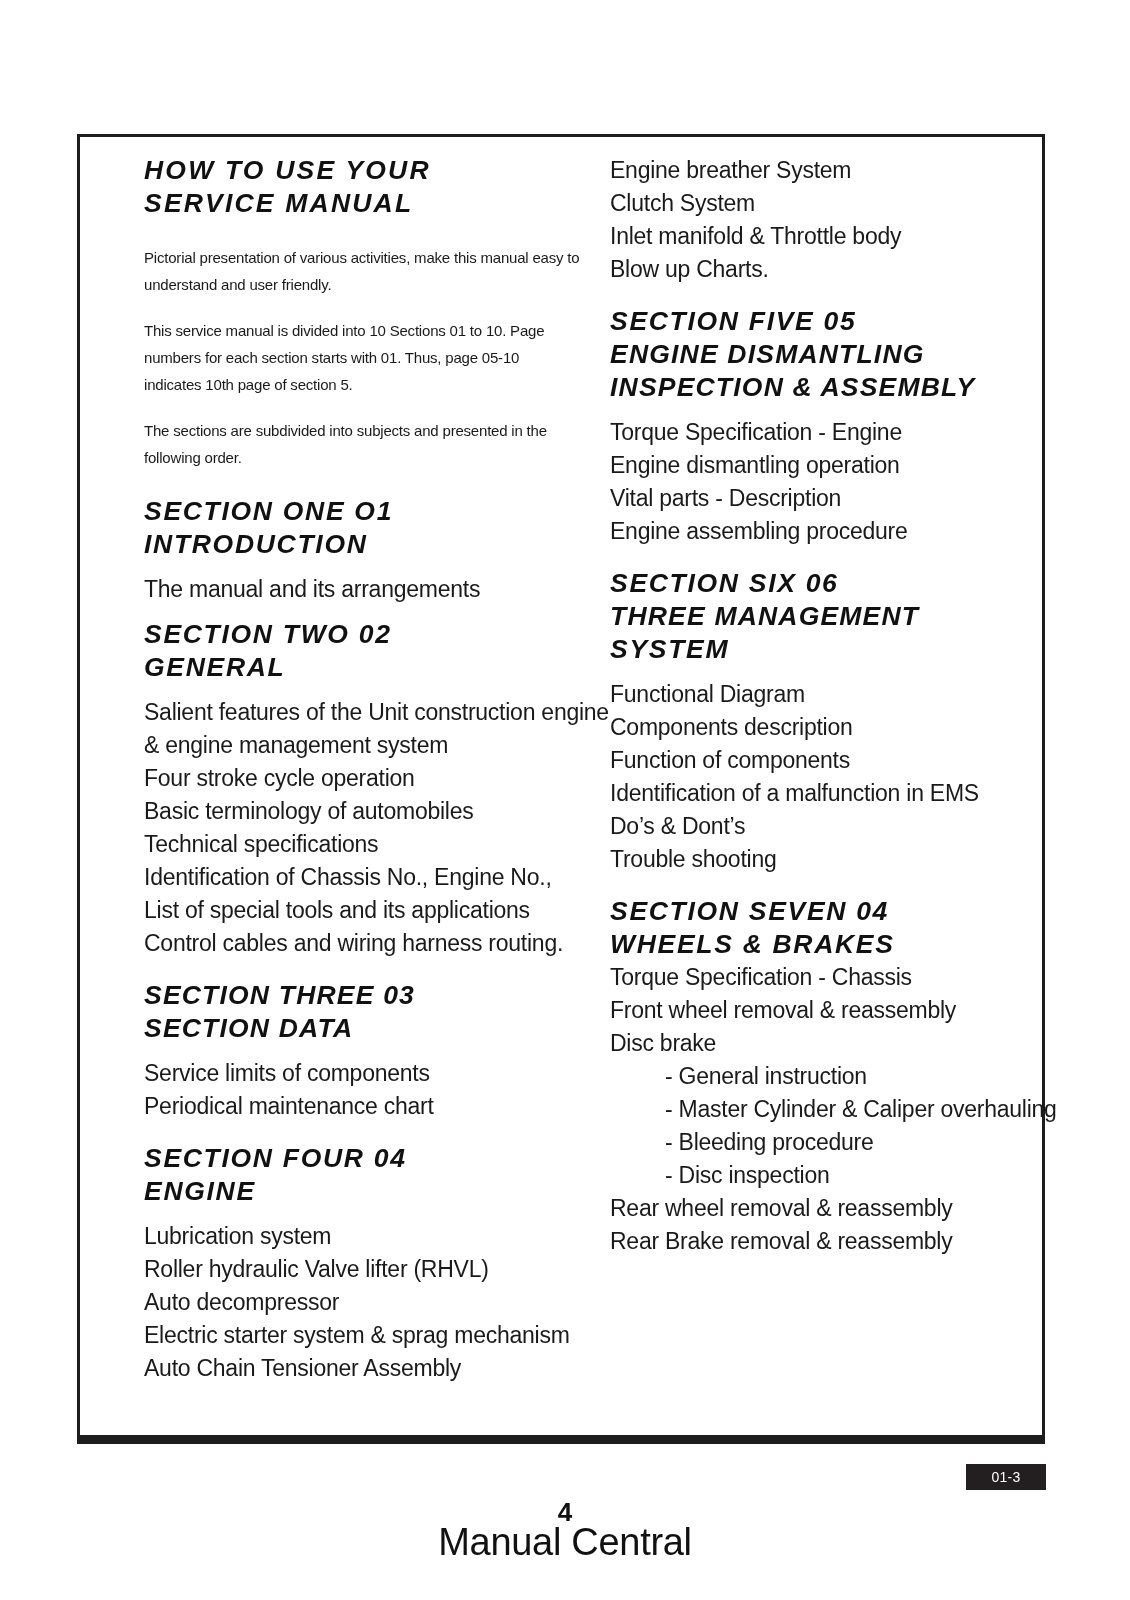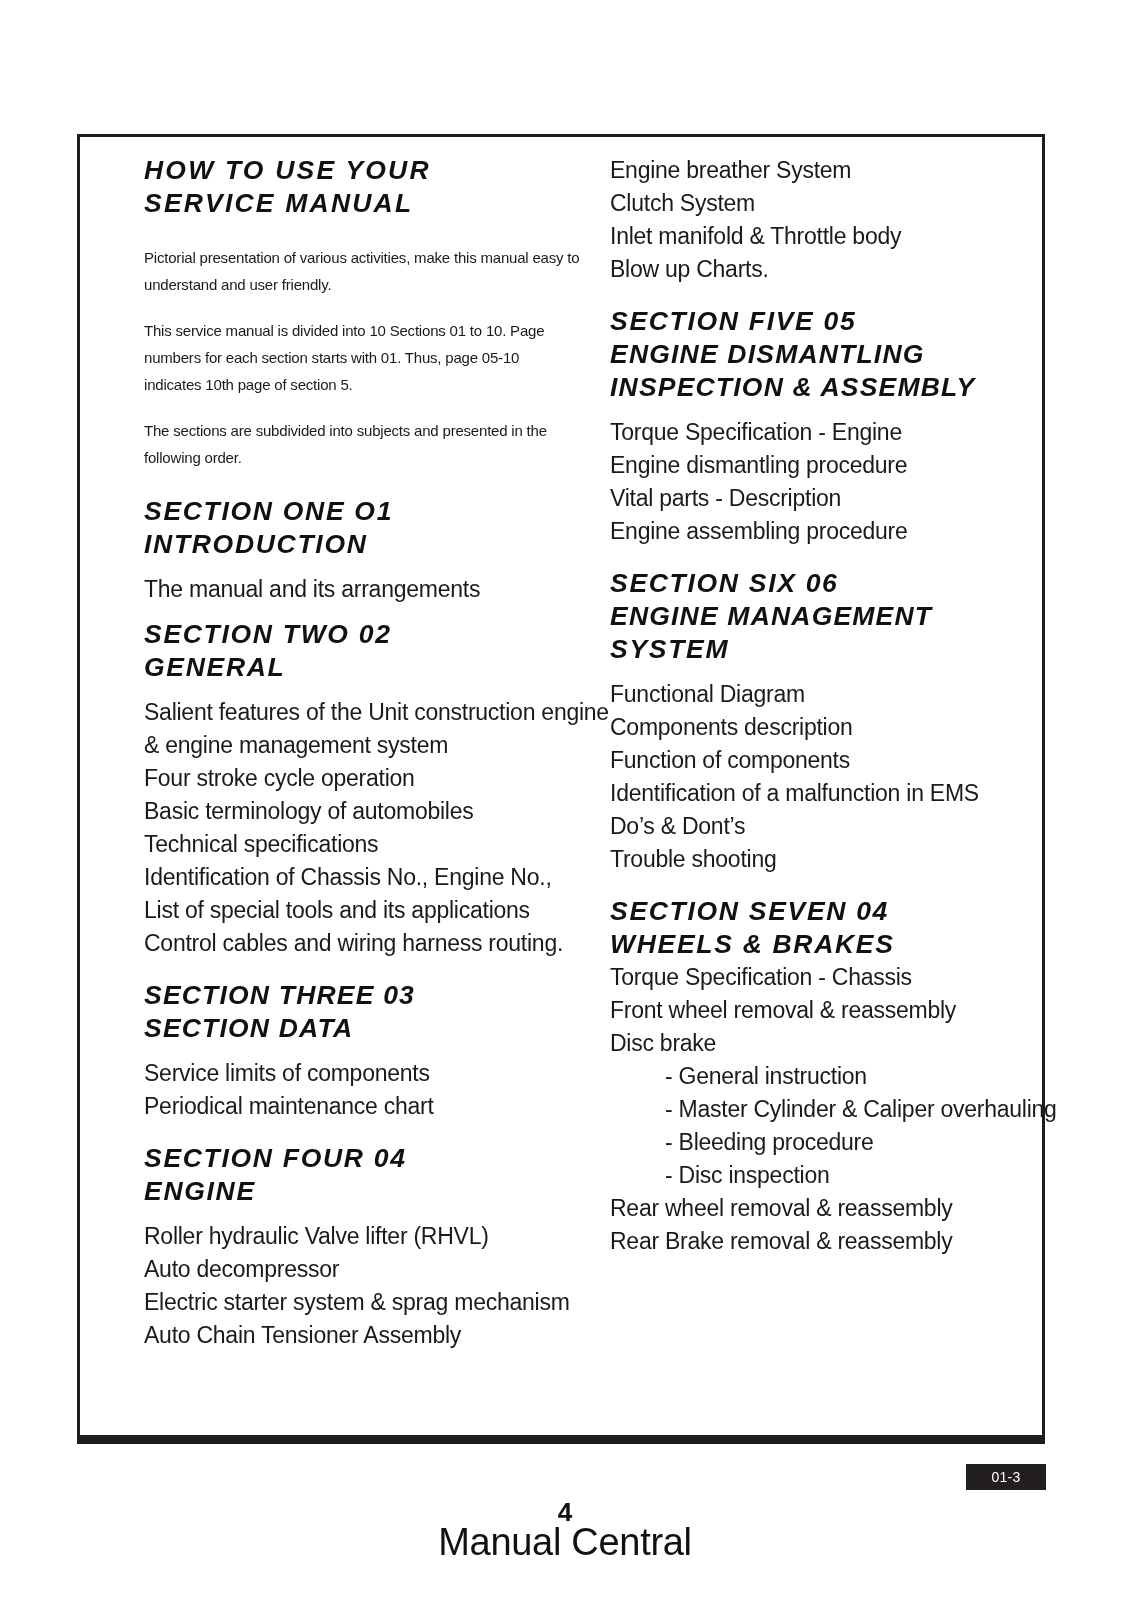--- a/index.html
+++ b/index.html
@@ -192,20 +192,21 @@
       <div class="gap-sm"></div>
       <div class="item">Service limits of components</div>
       <div class="item">Periodical maintenance chart</div>
 
       <div class="gap-md"></div>
       <div class="head-block">
         <div class="sec-head">SECTION FOUR 04</div>
         <div class="sec-head">ENGINE</div>
       </div>
       <div class="gap-sm"></div>
+      <div class="item">Lubrication system</div>
       <div class="item">Roller hydraulic Valve  lifter (RHVL)</div>
       <div class="item">Auto decompressor</div>
       <div class="item">Electric starter system &amp; sprag mechanism</div>
       <div class="item">Auto Chain Tensioner Assembly</div>
     </div>
 
     <div class="column right">
 
       <div class="item">Engine breather System</div>
       <div class="item">Clutch System</div>
@@ -213,28 +214,28 @@
       <div class="item">Blow up Charts.</div>
 
       <div class="gap-md"></div>
       <div class="head-block">
         <div class="sec-head">SECTION FIVE 05</div>
         <div class="sec-head tight">ENGINE DISMANTLING</div>
         <div class="sec-head tight">INSPECTION &amp; ASSEMBLY</div>
       </div>
       <div class="gap-sm"></div>
       <div class="item">Torque Specification - Engine</div>
-      <div class="item">Engine dismantling procedure</div>
+      <div class="item">Engine dismantling operation</div>
       <div class="item">Vital parts - Description</div>
       <div class="item">Engine assembling procedure</div>
 
       <div class="gap-md"></div>
       <div class="head-block">
         <div class="sec-head">SECTION SIX 06</div>
-        <div class="sec-head tight">ENGINE MANAGEMENT</div>
+        <div class="sec-head tight">THREE MANAGEMENT</div>
         <div class="sec-head">SYSTEM</div>
       </div>
       <div class="gap-sm"></div>
       <div class="item">Functional Diagram</div>
       <div class="item">Components description</div>
       <div class="item">Function of components</div>
       <div class="item">Identification of a malfunction in EMS</div>
       <div class="item">Do’s &amp; Dont’s</div>
       <div class="item">Trouble shooting</div>
 

